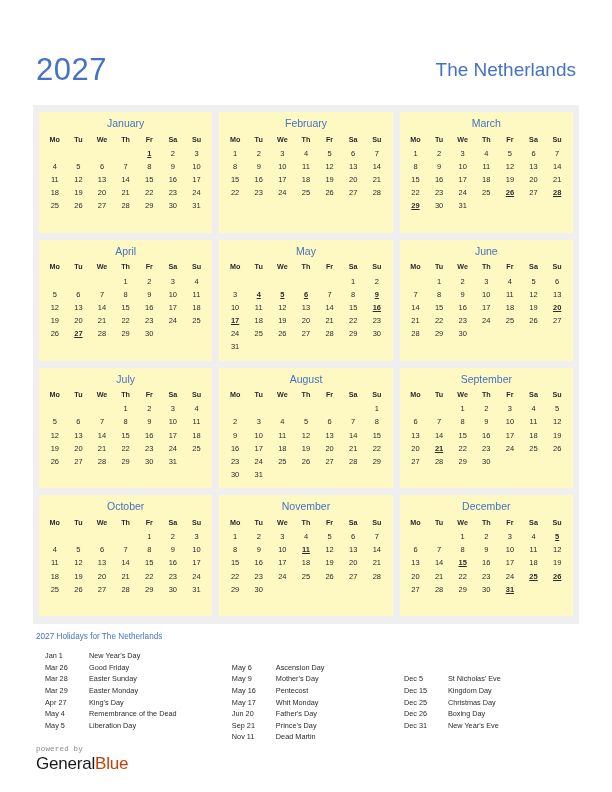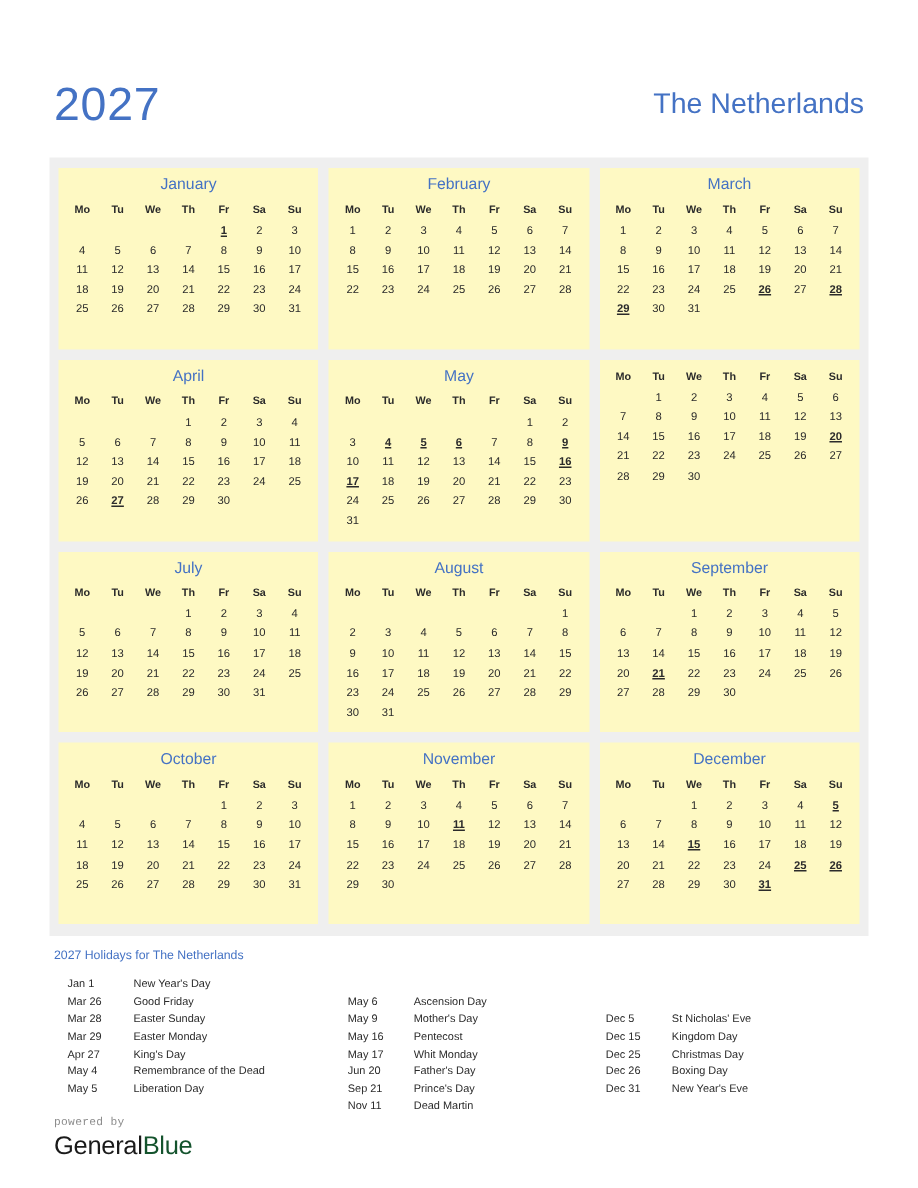--- a/index.html
+++ b/index.html
@@ -138,21 +138,21 @@
     letter-spacing: 0.2px;
     padding-bottom: 2px;
     font-family: Liberation Mono, monospace;
   }
   .brand {
     font-size: 17px;
     line-height: 1.1;
     letter-spacing: -0.2px;
   }
   .brand .g-general { color: #1a1a1a; }
-  .brand .g-blue { color: #14532d; }
+  .brand .g-blue { color: #c2410c; }
 </style>
 </head>
 <body>
 
 <div class="page">
 
   <div class="header">
     <div class="year-title">2027</div>
     <div class="country-title">The Netherlands</div>
   </div>
@@ -513,20 +513,21 @@
                 <td class="empty"></td>
                 <td class="empty"></td>
                 <td class="empty"></td>
                 <td class="empty"></td>
                 <td class="empty"></td>
               </tr>
             </tbody>
           </table>
         </div>
         <div class="month-card">
+          <div class="month-name">June</div>
           <table class="month-table">
             <thead>
               <tr>
                 <th>Mo</th>
                 <th>Tu</th>
                 <th>We</th>
                 <th>Th</th>
                 <th>Fr</th>
                 <th>Sa</th>
                 <th>Su</th>

